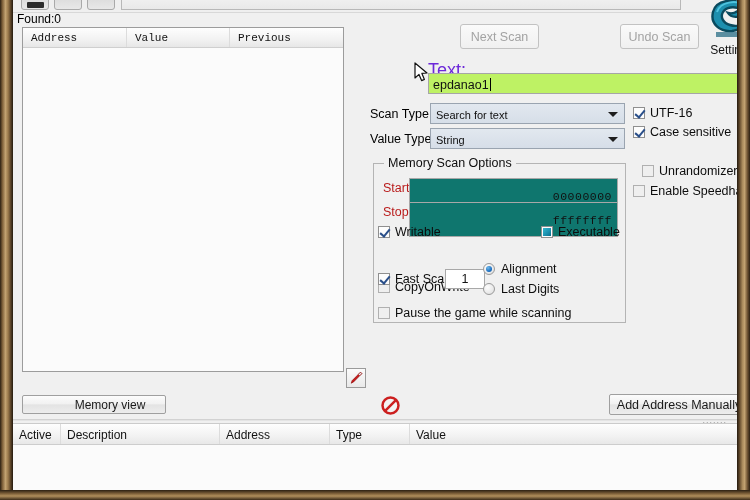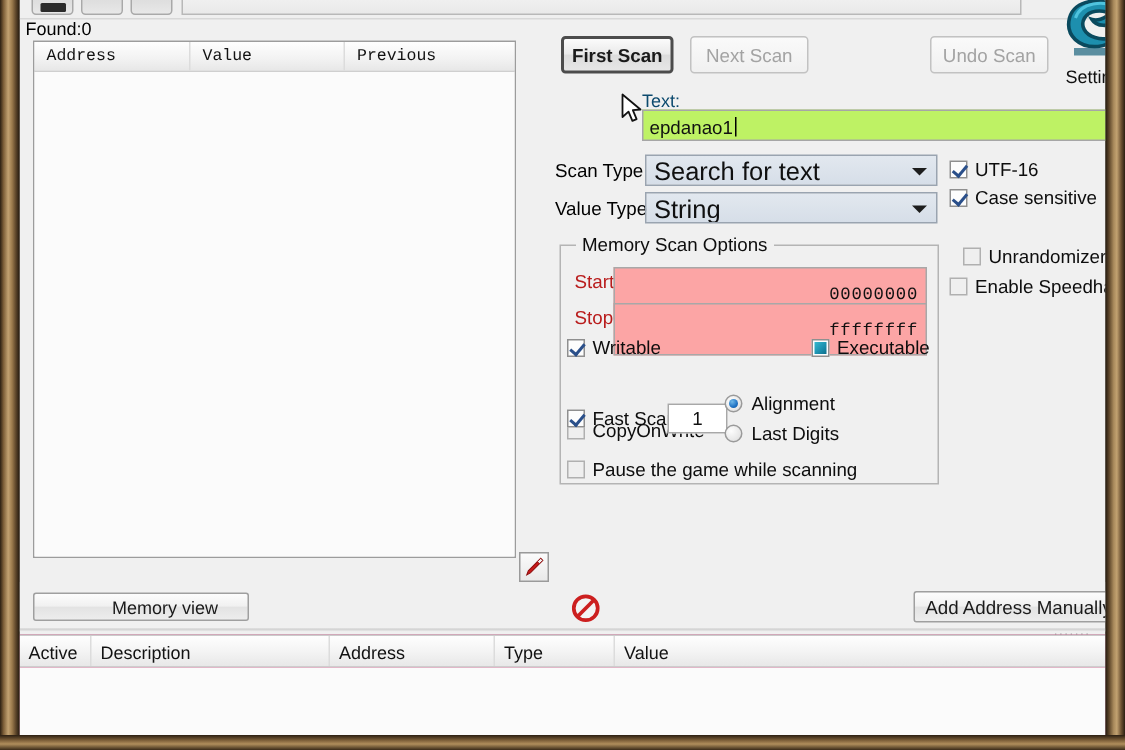--- a/index.html
+++ b/index.html
@@ -123,21 +123,21 @@
 
   #first-scan { left: 361px; top: 24px; width: 75px; }
   #next-scan  { left: 447px; top: 24px; width: 79px; }
   #undo-scan  { left: 607px; top: 24px; width: 79px; }
 
   
   .logo-wrap { position: absolute; left: 690px; top: -2px; width: 58px; text-align: center; }
   .logo-wrap .settings-text { font-size: 12px; color: #111; margin-top: -3px; }
 
   
-  .text-label { position: absolute; left: 415px; top: 60px; font-size: 12px; color: #0c4a6e; }
+  .text-label { position: absolute; left: 415px; top: 60px; font-size: 18px; color: #6d28d9; }
   .text-input {
     position: absolute; left: 415px; top: 73px; width: 320px; height: 21px;
     background: #bef264; border: 1px solid #a6a6a6;
     font-size: 12.5px; color: #111;
     padding: 2px 4px 0 4px;
     display: flex; align-items: center;
   }
   .caret {
     display: inline-block; width: 1px; height: 13px;
     background: #000; margin-left: 1px;
@@ -148,21 +148,21 @@
 
   
   .row-label { position: absolute; font-size: 12.5px; color: #000; }
   #scan-type-label  { left: 357px; top: 107px; }
   #value-type-label { left: 357px; top: 132px; }
 
   .combo {
     position: absolute; height: 21px;
     background: linear-gradient(180deg,#e2e8ef 0%,#d6dee8 100%);
     border: 1px solid #9aa4b0;
-    font-size: 17px; color: #101010;
+    font-size: 11px; color: #101010;
     padding: 2px 22px 0 5px;
     display: flex; align-items: center;
     white-space: nowrap; overflow: hidden;
   }
   .combo .arrow {
     position: absolute; right: 6px; top: 8px;
     width: 0; height: 0;
     border-left: 5px solid transparent;
     border-right: 5px solid transparent;
     border-top: 5px solid #1d1d1d;
@@ -222,21 +222,21 @@
     background: #f0f0f0; padding: 0 4px;
     font-size: 12.5px; color: #0d0d0d;
   }
 
   .field-label { position: absolute; font-size: 12.5px; color: #b91c1c; }
   #start-label { left: 370px; top: 181px; }
   #stop-label  { left: 370px; top: 205px; }
 
   .hexfield {
     position: absolute; height: 35px; width: 209px;
-    background: #fca5a5; border: 1px solid #a8a8a8;
+    background: #0f766e; border: 1px solid #a8a8a8;
     font-family: "Liberation Mono", "DejaVu Sans Mono", monospace;
     font-size: 11.5px; color: #111;
     text-align: right;
     padding: 2px 5px 0 0;
     display: flex; align-items: center; justify-content: flex-end;
     letter-spacing: 0.5px;
   }
   #start-field { left: 396px; top: 178px; }
   #stop-field  { left: 396px; top: 202px; }
 
@@ -332,21 +332,20 @@
       <div class="results-body"></div>
     </div>
 
     <div class="arrow-btn">
       <svg width="14" height="14" viewBox="0 0 14 14">
         <path d="M11.5 1.2 L12.8 2.6 L4.6 10.9 L2.2 12.2 L3.2 9.6 Z" fill="#cc1a1a" stroke="#8e0f0f" stroke-width="0.7"></path>
         <path d="M11.5 1.2 L12.8 2.6 L10.6 4.8 L9.3 3.4 Z" fill="#f0f0f0" stroke="#8e0f0f" stroke-width="0.6"></path>
       </svg>
     </div>
 
-    <div class="btn primary" id="first-scan">First Scan</div>
     <div class="btn disabled" id="next-scan">Next Scan</div>
     <div class="btn disabled" id="undo-scan">Undo Scan</div>
 
     <div class="logo-wrap">
       <svg width="52" height="44" viewBox="0 0 52 44">
         <path d="M40 8 C28 -1 10 2 7 14 C4 26 14 34 26 33 C34 32 39 28 40 24 C36 27 30 29 24 27 C17 25 14 19 17 14 C20 9 28 8 34 11 C30 15 25 16 22 15 C25 20 33 20 40 16 Z" fill="#1d8fae" stroke="#0a4a5e" stroke-width="2.4"></path>
         <path d="M40 8 C30 1 14 4 11 14" fill="none" stroke="#4fc3de" stroke-width="2"></path>
         <rect x="10" y="34" width="33" height="5" fill="#2a6d85" opacity="0.75"></rect>
       </svg>
       <div class="settings-text">Settings</div>

